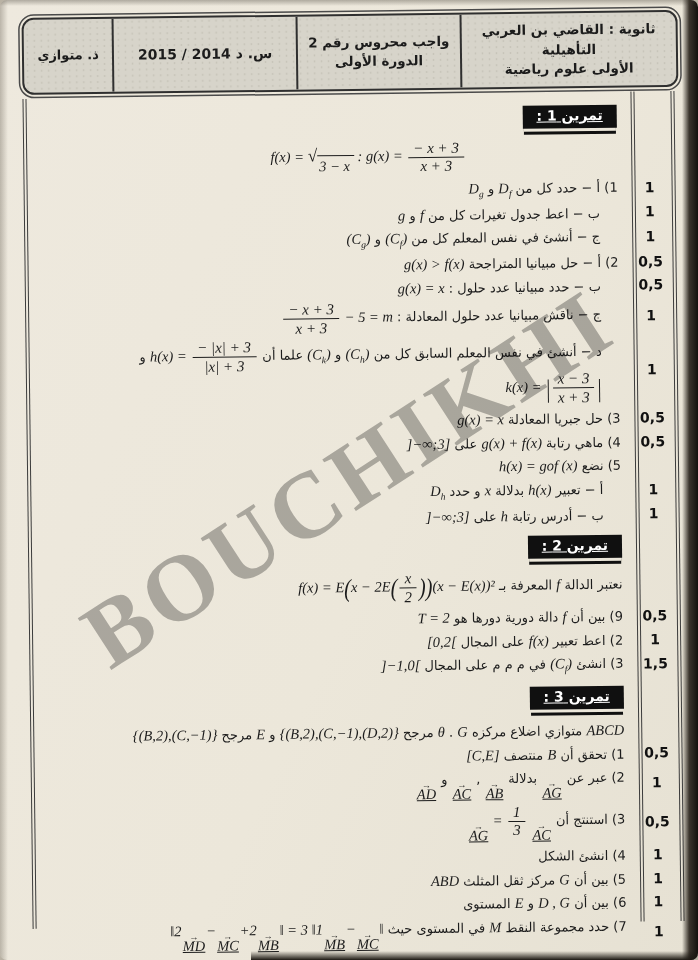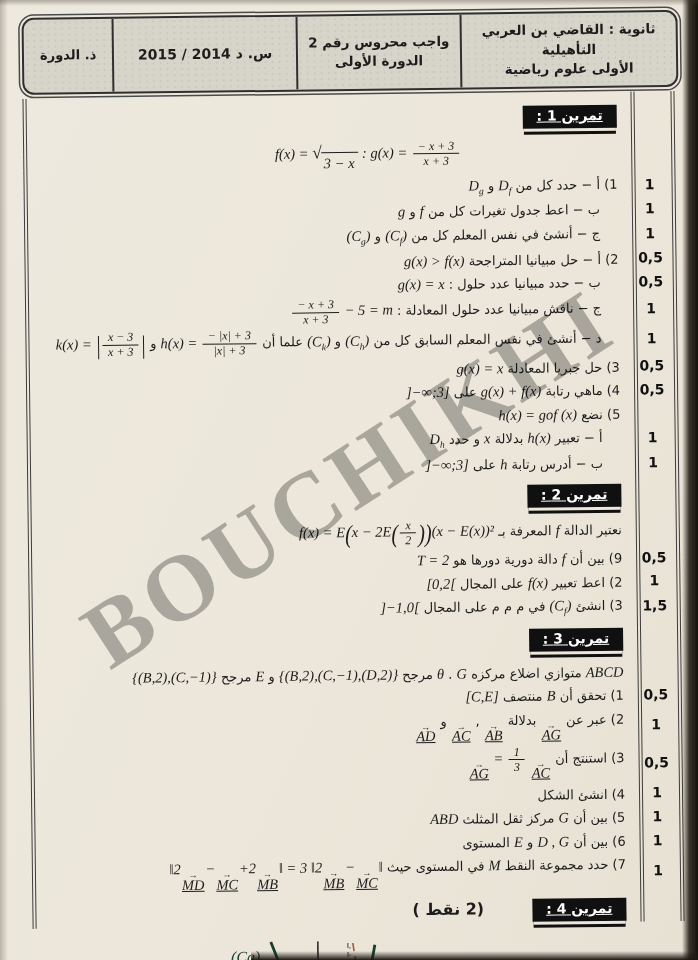--- a/index.html
+++ b/index.html
@@ -1,17 +1,17 @@
 <!DOCTYPE html>
 <html lang="ar"><head>
 <meta charset="utf-8">
 <style>
   html,body{margin:0;padding:0;}
   body{width:698px;height:960px;overflow:hidden;background:#b9b2a4;}
-  .sheet{position:relative;width:698px;height:960px;background:linear-gradient(115deg,#eee9de 0%,#ece7da 55%,#e6e1d3 100%);overflow:hidden;font-family:"DejaVu Sans",sans-serif;color:#1c1c1c;}
+  .sheet{position:relative;width:698px;height:960px;background:linear-gradient(115deg,#eee9de 0%,#ece7da 55%,#e6e1d3 100%);overflow:hidden;font-family:"DejaVu Sans",sans-serif;color:#1c1c1c;border-radius:7px;}
   .tilt{position:absolute;inset:0;transform:rotate(-0.7deg);transform-origin:50% 40%;}
   
   .hdr{direction:rtl;display:flex;margin:14px 16px 4px 26px;border:2px solid #2f2f2f;border-radius:12px;box-shadow:0 0 0 2px #ece7da,0 0 0 3.5px #4a4a4a;background:#d7d4ca;background-image:radial-gradient(#c7c4b9 1px,rgba(0,0,0,0) 1.2px);background-size:7px 6px;overflow:hidden;}
   .hcell{padding:7px 6px;text-align:center;font-weight:bold;font-size:13.5px;line-height:1.45;display:flex;flex-direction:column;justify-content:center;}
   .hcell+.hcell{border-left:none;border-right:2px solid #2f2f2f;}
   .hc-school{flex:0 0 31%;}
   .hc-duty{flex:0 0 23%;}
   .hc-year{flex:0 0 26%;font-size:14px;}
   .hc-teacher{flex:1 1 auto;font-size:13px;}
   
@@ -22,21 +22,21 @@
   .v-right{right:0;}
   .inner{position:relative;padding:4px 6px 0 6px;}
   
   .row{display:flex;align-items:center;min-height:21px;}
   .rc{flex:1 1 auto;direction:rtl;text-align:right;padding:1px 12px 1px 8px;line-height:1.35;}
   .mc{flex:0 0 40px;text-align:center;font-weight:bold;font-size:14px;font-family:"DejaVu Sans",sans-serif;color:#111;}
   .ar{font-size:13px;}
   .m{font-family:"Liberation Serif","DejaVu Serif",serif;font-style:italic;font-size:14.5px;unicode-bidi:isolate;white-space:nowrap;}
   .center .rc{text-align:center;padding-left:90px;}
   
-  .frac{display:inline-flex;flex-direction:column;text-align:center;vertical-align:middle;margin:0 2px;font-size:12px;}
+  .frac{display:inline-flex;flex-direction:column;text-align:center;vertical-align:middle;margin:0 2px;font-size:15px;}
   .fnum{display:block;padding:0 5px 0.5px;border-bottom:1.3px solid #1c1c1c;line-height:1.1;}
   .fden{display:block;line-height:1.1;padding:0.5px 5px 0;}
   .sqrt{display:inline-flex;align-items:flex-start;}
   .rad{font-style:normal;font-size:1.2em;line-height:1;}
   .sqb{border-top:1.3px solid #1c1c1c;padding:1px 4px 0 2px;margin-top:8px;}
   .vec{display:inline-flex;flex-direction:column;align-items:center;vertical-align:-3px;margin:0 1px;line-height:1;}
   .arr{font-size:9px;line-height:0.6;transform:translateY(1px);font-style:normal;}
   .vb{line-height:1.05;text-decoration:underline;}
   .big{display:inline-block;font-size:1.4em;transform:scaleY(1.25);vertical-align:middle;line-height:1;}
   sub{font-size:9.5px;}
@@ -68,21 +68,21 @@
         <span>الأولى علوم رياضية</span>
       </div>
       <div class="hcell hc-duty">
         <span>واجب محروس رقم 2</span>
         <span>الدورة الأولى</span>
       </div>
       <div class="hcell hc-year">
         <span dir="rtl">س. د 2014 / 2015</span>
       </div>
       <div class="hcell hc-teacher">
-        <span>ذ. الدورة</span>
+        <span>ذ. متوازي</span>
       </div>
     </div>
 
     <div class="frame">
       <div class="vline v-left"></div>
       <div class="vline v-sep"></div>
       <div class="vline v-right"></div>
 
       <div class="inner">
         <div id="ex-main">
@@ -236,21 +236,21 @@
             <div class="row">
               <div class="rc"><span class="ar">7) حدد مجموعة النقط </span><span class="m" dir="ltr"><span class="mt">M</span></span><span class="ar"> في المستوى حيث </span><span class="m" dir="ltr"><span class="mt">‖2</span><span class="vec">
                     <span class="arr">→</span>
                     <span class="vb">MD</span>
                   </span><span class="mt">−</span><span class="vec">
                     <span class="arr">→</span>
                     <span class="vb">MC</span>
                   </span><span class="mt">+2</span><span class="vec">
                     <span class="arr">→</span>
                     <span class="vb">MB</span>
-                  </span><span class="mt">‖ = 3 ‖2</span><span class="vec">
+                  </span><span class="mt">‖ = 3 ‖1</span><span class="vec">
                     <span class="arr">→</span>
                     <span class="vb">MB</span>
                   </span><span class="mt">−</span><span class="vec">
                     <span class="arr">→</span>
                     <span class="vb">MC</span>
                   </span><span class="mt">‖</span></span></div>
               <div class="mc">1</div>
             </div>
           </div>
         <div id="ex4-head">

